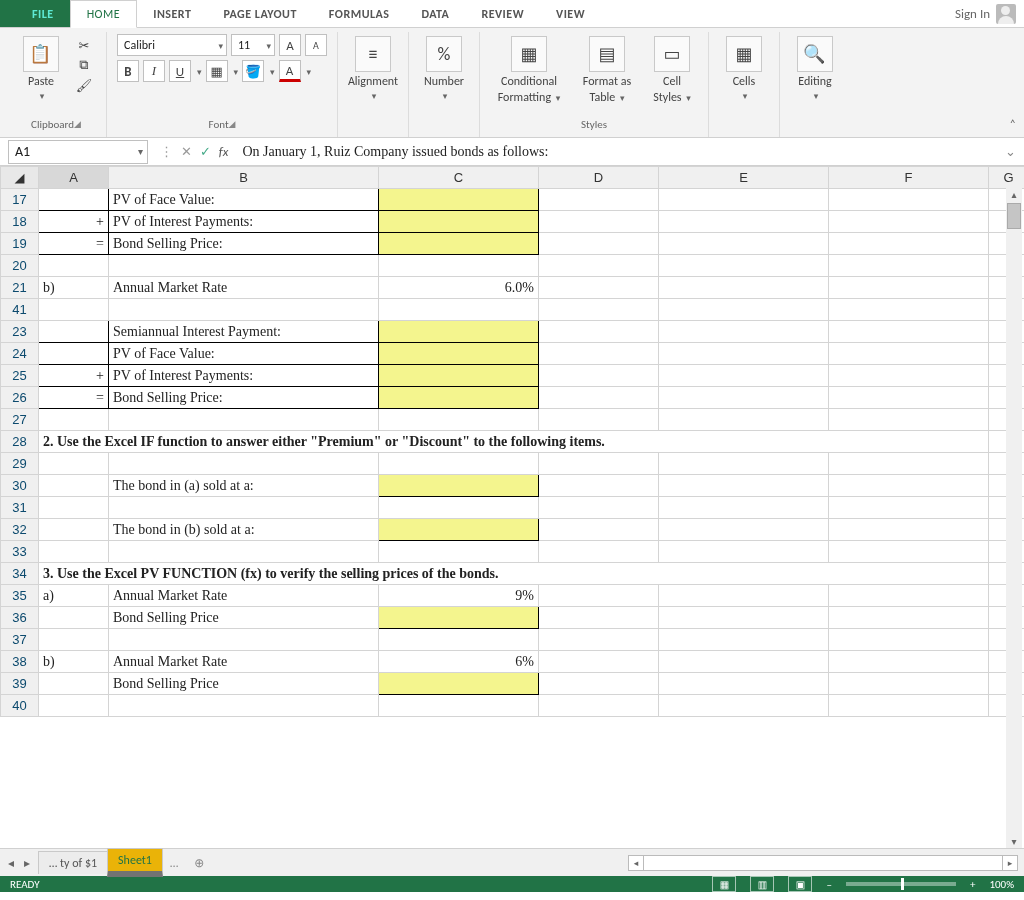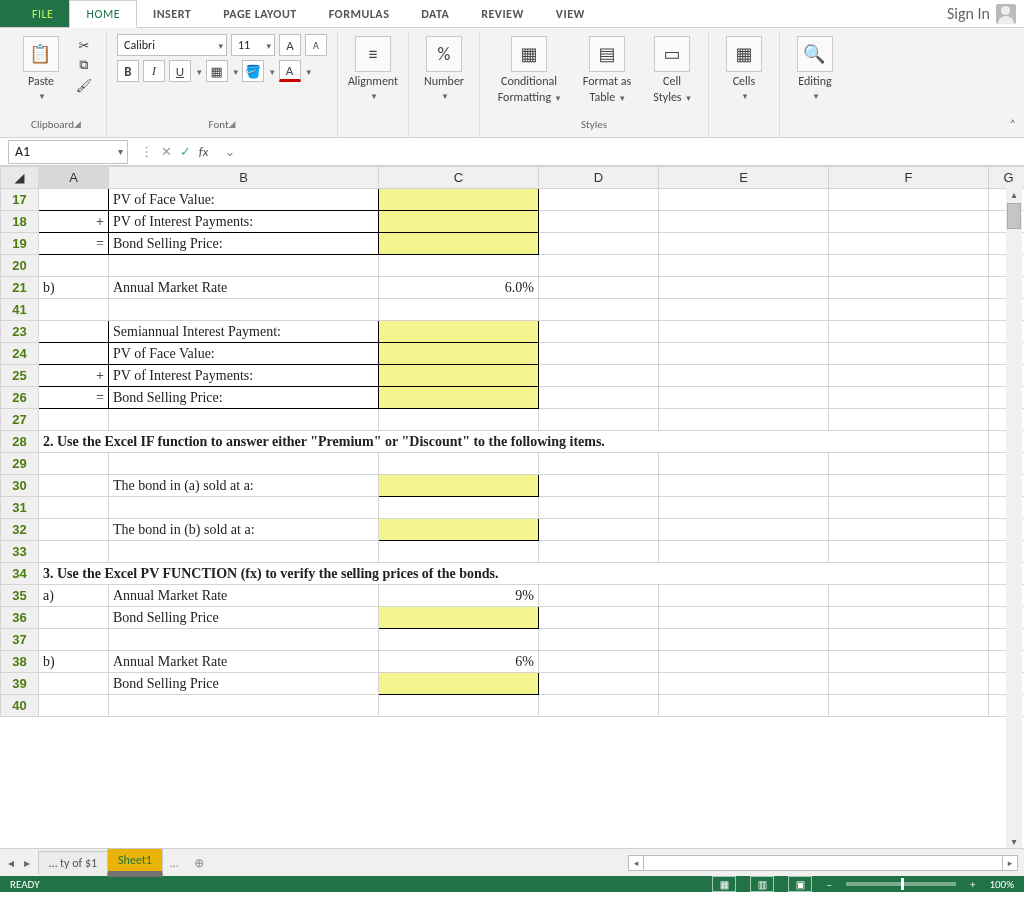--- a/index.html
+++ b/index.html
@@ -1,24 +1,24 @@
 <!DOCTYPE html>
 <html><head>
 <meta charset="utf-8">
 <style>
   * { box-sizing: border-box; margin: 0; padding: 0; font-family: "Segoe UI", Calibri, Arial, sans-serif; }
   body { background: #fff; width: 1024px; height: 900px; overflow: hidden; font-size: 13px; color: #222; }
 
   
   .tabrow { display: flex; align-items: stretch; height: 28px; background: #fff; border-bottom: 1px solid #d0d0d0; }
   .tab { padding: 0 16px; display: flex; align-items: center; font-size: 12px; color: #555; cursor: pointer; letter-spacing: .5px; font-weight: bold; }
-  .tab.file { background: #217346; color: #bef264; font-weight: 400; padding-left: 32px; }
+  .tab.file { background: #217346; color: #5eead4; font-weight: 700; padding-left: 32px; }
   .tab.active { background: #fff; border: 1px solid #d0d0d0; border-bottom: 1px solid #fff; margin-bottom: -1px; color: #217346; font-weight: 500; }
   .tabrow .spacer { flex: 1; }
-  .signin { display: flex; align-items: center; gap: 6px; padding: 12px 8px; color: #666; font-size: 16px; }
+  .signin { display: flex; align-items: center; gap: 6px; padding: 12px 8px; color: #666; font-size: 13px; }
   .signin .avatar { width: 20px; height: 20px; background: #bbb; border-radius: 2px; position: relative; }
   .signin .avatar::before { content:""; position:absolute; width:9px; height:9px; border-radius:50%; background:#eee; top:2px; left:5px;}
   .signin .avatar::after { content:""; position:absolute; width:16px; height:8px; border-radius:8px 8px 0 0; background:#eee; bottom:0; left:2px;}
 
   
   .ribbon { display: flex; align-items: stretch; height: 110px; background: #f3f3f3; border-bottom: 1px solid #d0d0d0; padding: 4px 6px 0; gap: 0; position: relative; }
   .group { display: flex; flex-direction: column; align-items: center; padding: 2px 10px 2px; border-right: 1px solid #dcdcdc; }
   .group-body { flex: 1; display: flex; align-items: flex-start; gap: 6px; }
   .group-label { font-size: 11px; color: #666; padding: 2px 0 4px; display:flex; align-items:flex-start; }
   .dlaunch { font-size:9px; color:#888; }
@@ -30,34 +30,34 @@
   .combo::after{content:"▾"; position:absolute; right:3px; font-size:9px; color:#666;}
   .sq { width:22px; height:22px; border:1px solid #c0c0c0; background:#fff; display:flex; align-items:center; justify-content:center; font-size:13px; color:#444;}
   .caret { font-size:9px; color:#666; margin-left:2px;}
   .collapse-caret { position:absolute; right:8px; bottom:6px; color:#666; font-size:12px;}
 
   .mini-col { display:flex; flex-direction:column; gap:2px; justify-content:flex-start; padding-top:2px;}
   .mini-col .sq{border:none; background:transparent; width:24px; height:18px;}
 
   
   .formrow { display:flex; align-items:center; height:28px; border-bottom:1px solid #d0d0d0; }
-  .namebox { width:120px; height:24px; border:1px solid #c0c0c0; margin:0 4px 0 8px; display:flex; align-items:center; padding:0 6px; font-size:14px; font-weight:500; position:relative;}
+  .namebox { width:140px; height:24px; border:1px solid #c0c0c0; margin:0 4px 0 8px; display:flex; align-items:center; padding:0 6px; font-size:14px; font-weight:500; position:relative;}
   .namebox::after{content:"▾"; position:absolute; right:4px; font-size:10px; color:#666;}
   .fbar-btns { display:flex; gap:8px; padding:0 8px; color:#999;}
   .fbar-btns span{font-size:13px;}
   .fbar { flex:1; height:24px; display:flex; align-items:center; padding:0 6px; font-size:14px; font-family: "Times New Roman", serif;}
   .fbar-expand{ padding:0 8px; color:#888;}
 
   
   .gridwrap { position:relative; height: calc(900px - 28px - 110px - 28px - 28px - 24px); overflow:hidden; }
   table.grid { border-collapse: collapse; width: 1024px; table-layout: fixed; }
   .grid th, .grid td { border: 1px solid #d4d4d4; height: 22px; font-size: 14px; font-family: "Times New Roman", serif; padding: 0 4px; overflow:hidden; white-space:nowrap;}
   .grid thead th { background:#f0f0f0; text-align:center; font-weight:normal; font-family:"Segoe UI",Arial; font-size:13px; color:#333; position:sticky; top:0;}
   .grid thead th.corner { background:#e8e8e8; }
-  .grid tbody th { background:#f0f0f0; text-align:center; font-weight:bold; font-family:"Segoe UI",Arial; font-size:13px; color:#4d7c0f; }
+  .grid tbody th { background:#f0f0f0; text-align:center; font-weight:normal; font-family:"Segoe UI",Arial; font-size:13px; color:#0c4a6e; }
   .grid tbody th.sel, .grid thead th.sel { background:#d8d8d8; }
   col.rh { width:38px; }
   col.cA { width:70px; }
   col.cB { width:270px; }
   col.cC { width:160px; }
   col.cD { width:120px; }
   col.cE { width:170px; }
   col.cF { width:160px; }
   col.cG { width:40px; }
 
@@ -224,20 +224,21 @@
 </div>
 
 <div class="formrow">
   <div class="namebox">A1</div>
   <div class="fbar-btns">
     <span>⋮</span>
     <span>✕</span>
     <span style="color:#4a8">✓</span>
     <span style="font-style:italic;color:#555">fx</span>
   </div>
+  <div class="fbar">On January 1,  Ruiz Company issued bonds as follows:</div>
   <div class="fbar-expand">⌄</div>
 </div>
 
 <div class="gridwrap">
 <table class="grid">
   <colgroup>
     <col class="rh">
         <col class="cA">
         <col class="cB">
         <col class="cC">

